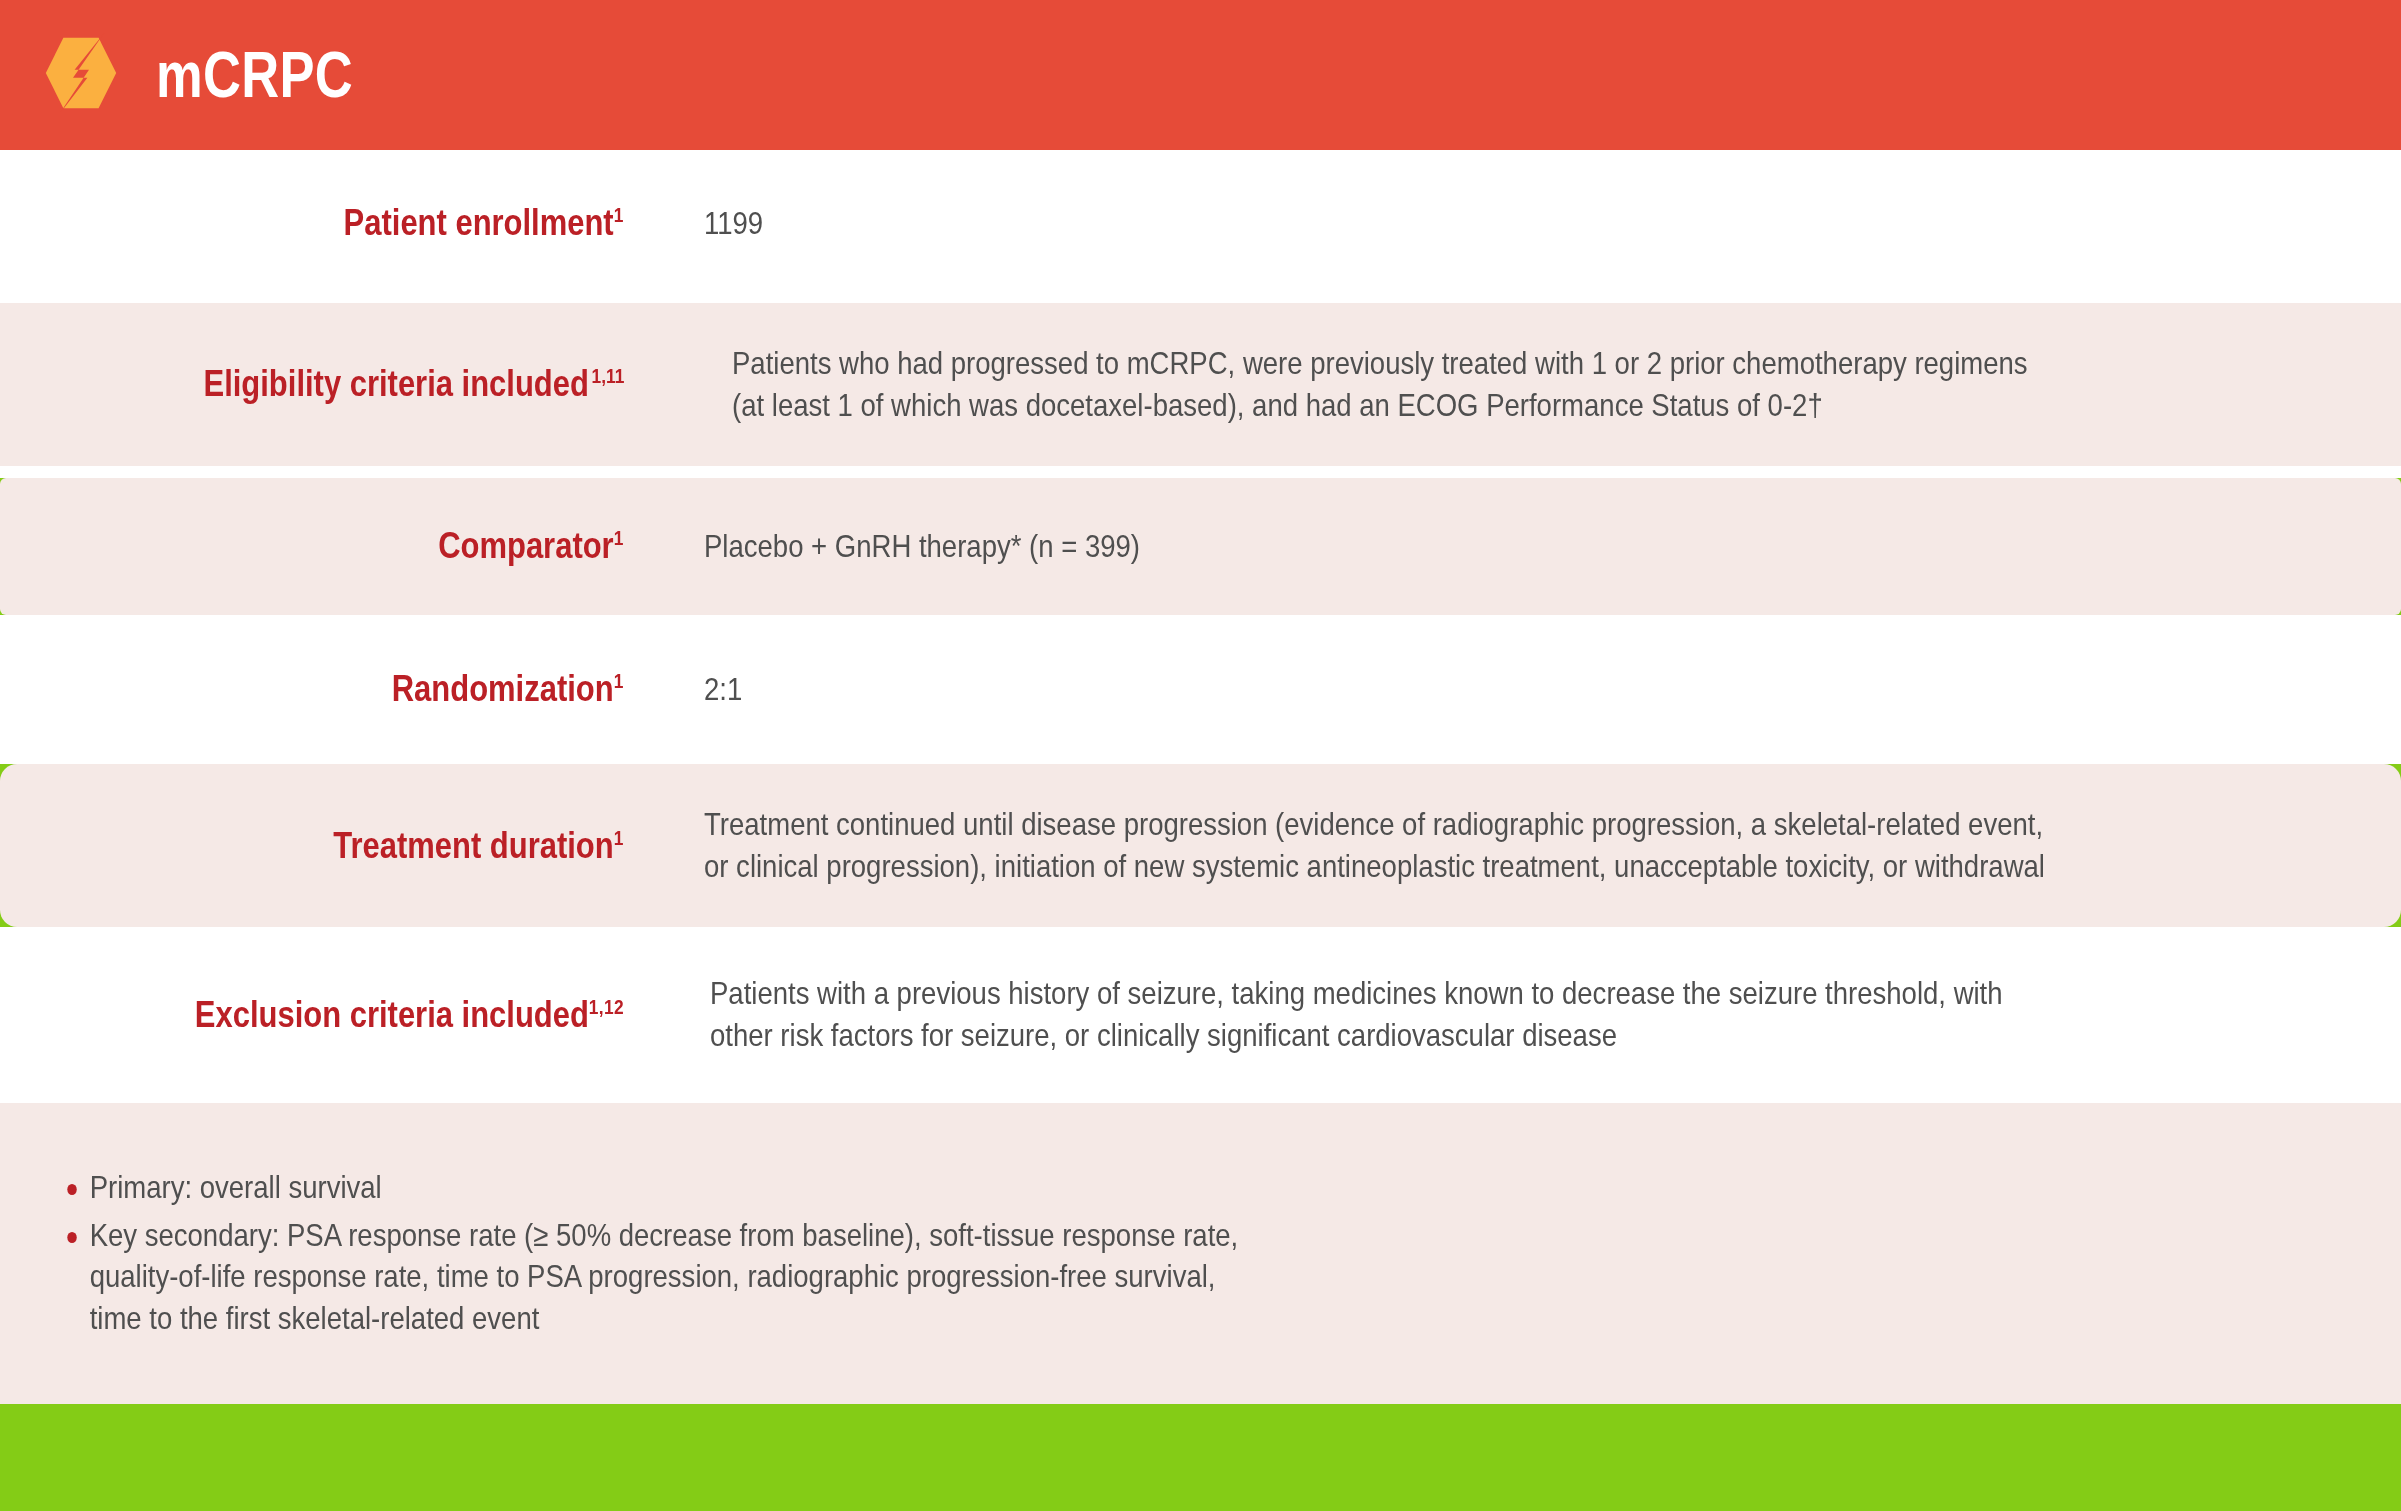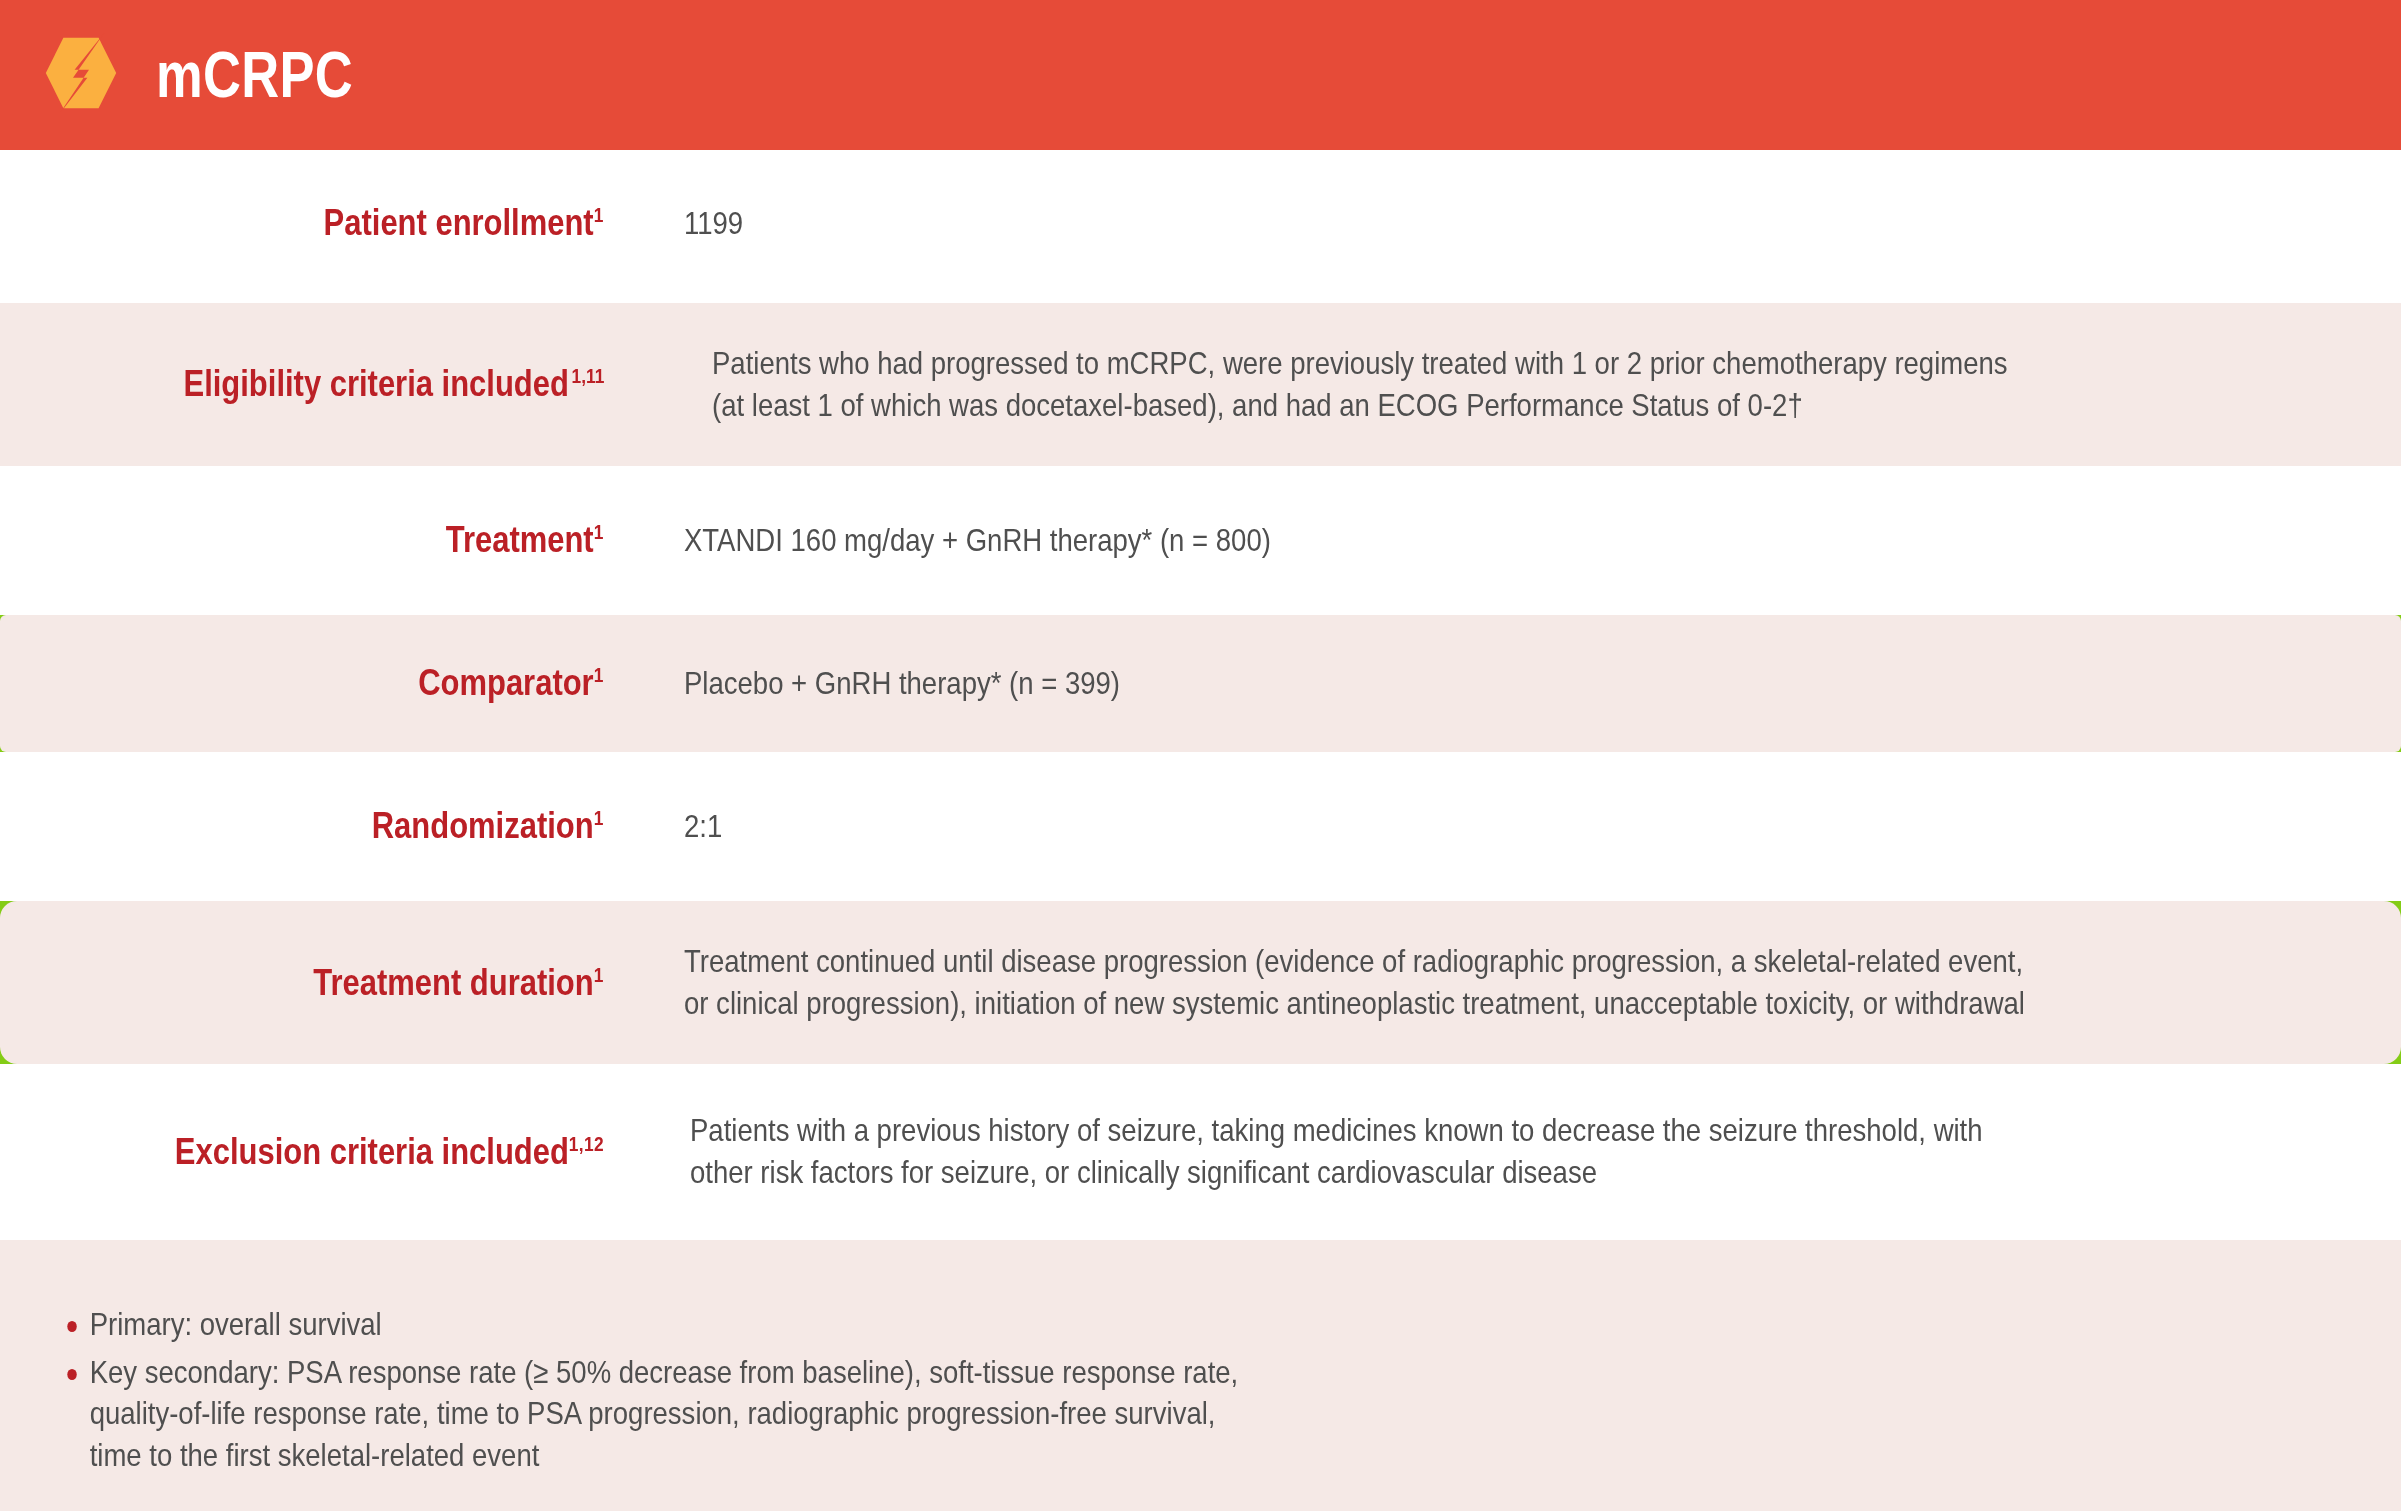--- a/index.html
+++ b/index.html
@@ -79,20 +79,21 @@
     width: 621px;
     box-sizing: border-box;
     text-align: right;
     padding-right: 17px;
     color: #bb2026;
     font-family: "Liberation Sans Narrow", "Liberation Sans", sans-serif;
     font-weight: bold;
     font-size: 36px;
     line-height: 1.08;
     white-space: nowrap;
+    margin-left: 20px;
   }
   .label-cell .lbl {
     display: inline-block;
     transform: scaleX(0.86);
     transform-origin: right center;
   }
   .label-cell sup {
     font-size: 0.56em;
     font-weight: bold;
     vertical-align: super;
@@ -186,30 +187,20 @@
       </div>
       <div class="value-cell">
         <span class="vtxt">
           <span class="line">Patients who had progressed to mCRPC, were previously treated with 1 or 2 prior chemotherapy regimens</span>
           <span class="line">(at least 1 of which was docetaxel-based), and had an ECOG Performance Status of 0-2†</span>
         </span>
       </div>
     </div>
     <div class="gap"></div>
 
-    <div class="row r-treat">
-      <div class="label-cell">
-        <span class="lbl"><span>Treatment</span><sup>1</sup></span>
-      </div>
-      <div class="value-cell">
-        <span class="vtxt">
-          <span class="line">XTANDI 160 mg/day + GnRH therapy* (n = 800)</span>
-        </span>
-      </div>
-    </div>
     <div class="gap"></div>
 
     <div class="row alt r-comp">
       <div class="label-cell">
         <span class="lbl"><span>Comparator</span><sup>1</sup></span>
       </div>
       <div class="value-cell">
         <span class="vtxt">
           <span class="line">Placebo + GnRH therapy* (n = 399)</span>
         </span>

